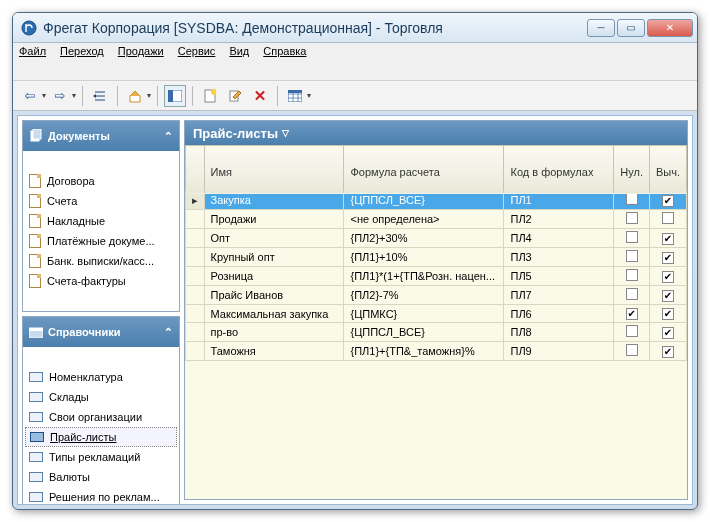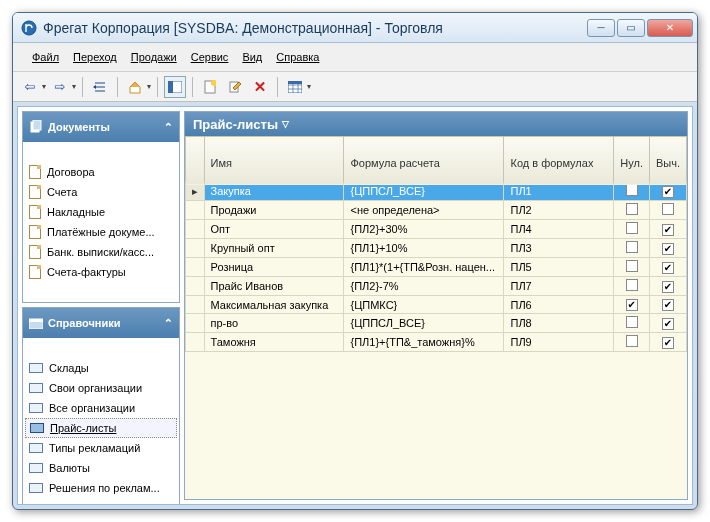--- a/index.html
+++ b/index.html
@@ -31,23 +31,23 @@
   .win-btn {
     width:28px; height:18px;
     border:1px solid #7a94af;
     border-radius:3px;
     background: linear-gradient(to bottom,#f4f9fe,#cfe0f0);
     display:flex; align-items:center; justify-content:center;
     font-size:10px; color:#2a4a6a;
   }
   .win-btn.close { width:46px; background: linear-gradient(to bottom,#f0a6a0,#d95b4e); color:#fff; }
   .menubar {
-    height:29px; background:#f0f0f0;
-    display:flex; align-items:center;
-    padding:0 13px; gap:2px;
+    height:38px; background:#f0f0f0;
+    display:flex; align-items:flex-start;
+    padding:0 0; gap:2px;
     border-bottom:1px solid #d0d0d0;
   }
   .menubar span { padding:2px 6px; cursor:default; }
   .menubar span u { text-decoration: underline; }
   .toolbar {
     height:30px; background:#f3f3f3;
     display:flex; align-items:center;
     padding:0 6px; gap:3px;
     border-bottom:1px solid #c0c0c0;
   }
@@ -251,29 +251,29 @@
                 <rect x="0" y="2" width="14" height="10" fill="#c8dcf0" stroke="#fff"></rect>
                 <rect x="0" y="2" width="14" height="3" fill="#fff"></rect>
               </svg>
           </span>
           <span>Справочники</span>
           <span class="chev">⌃</span>
         </div>
         <div class="panel-body" id="refs-body">
             <div class="tree-item">
               <span class="ref-ico"></span>
+              <span>Номенклатура</span>
+            </div>
+            <div class="tree-item">
+              <span class="ref-ico"></span>
               <span>Склады</span>
             </div>
             <div class="tree-item">
               <span class="ref-ico"></span>
               <span>Свои организации</span>
-            </div>
-            <div class="tree-item">
-              <span class="ref-ico"></span>
-              <span>Все организации</span>
             </div>
             <div class="tree-item sel">
               <span class="ref-ico sel-i"></span>
               <span>Прайс-листы</span>
             </div>
             <div class="tree-item">
               <span class="ref-ico"></span>
               <span>Типы рекламаций</span>
             </div>
             <div class="tree-item">

